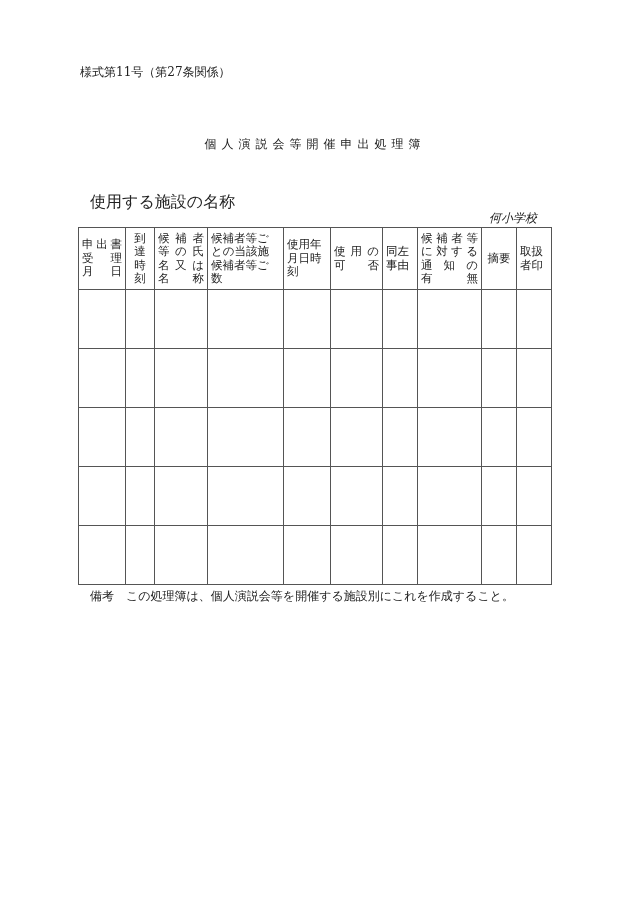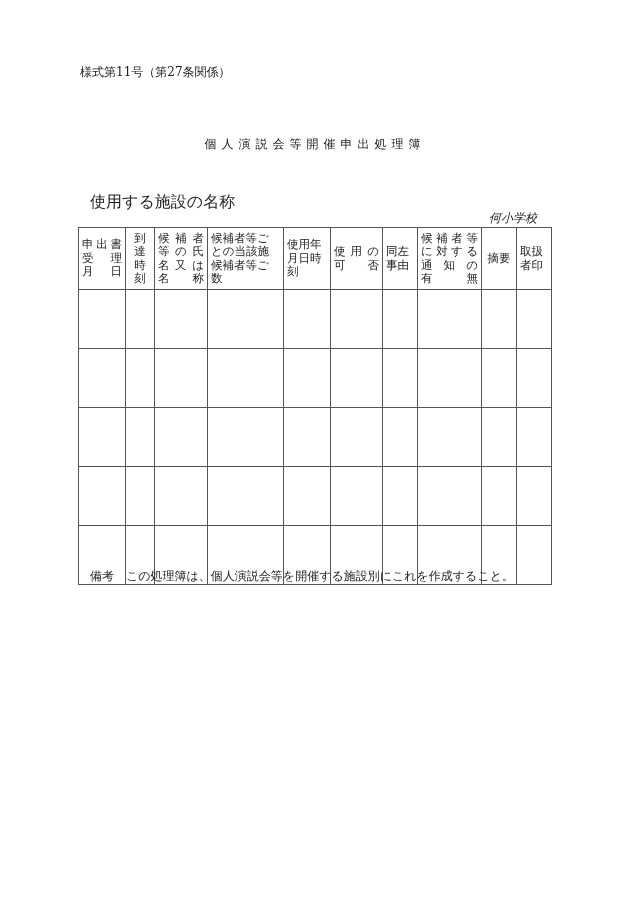--- a/index.html
+++ b/index.html
@@ -30,21 +30,21 @@
     border: 1px solid #555; padding: 0; font-weight: normal;
     font-size: 11.5px; line-height: 13.5px; vertical-align: middle;
   }
   table.ledger th { height: 61px; }
   table.ledger td { height: 58px; }
   .hcell { display: block; padding: 0 3px; }
   .hline { display: flex; justify-content: space-between; white-space: nowrap; }
   .hline.left { justify-content: flex-start; align-items: flex-end; }
   .hline.center { justify-content: center; }
   .note {
-    position: absolute; left: 90px; top: 568px; font-size: 12px; white-space: nowrap;
+    position: absolute; left: 90px; top: 588px; font-size: 12px; white-space: nowrap;
   }
   .note .note-label { margin-right: 12px; }
 </style>
 </head>
 <body>
 
 <div class="form-number">様式第11号（第27条関係）</div>
 <div class="doc-title">個人演説会等開催申出処理簿</div>
 <div class="facility-label">使用する施設の名称</div>
 <div class="facility-name">何小学校</div>

